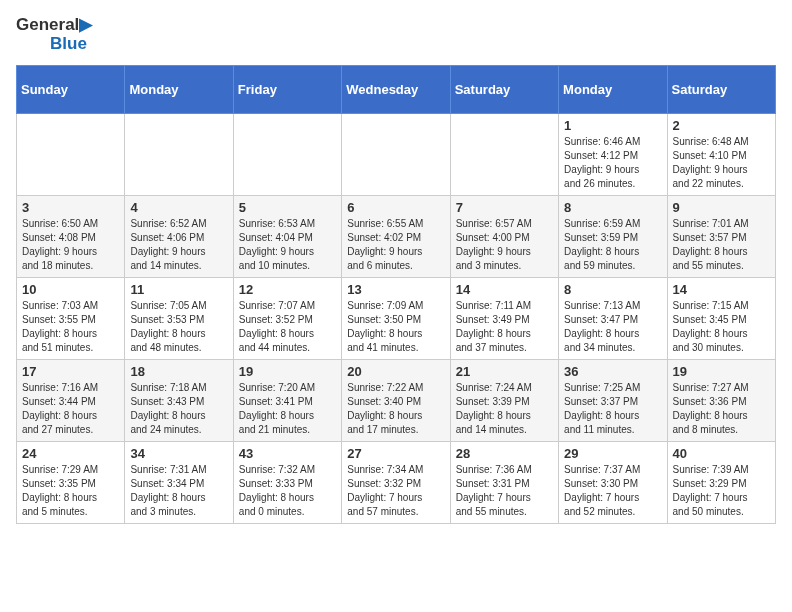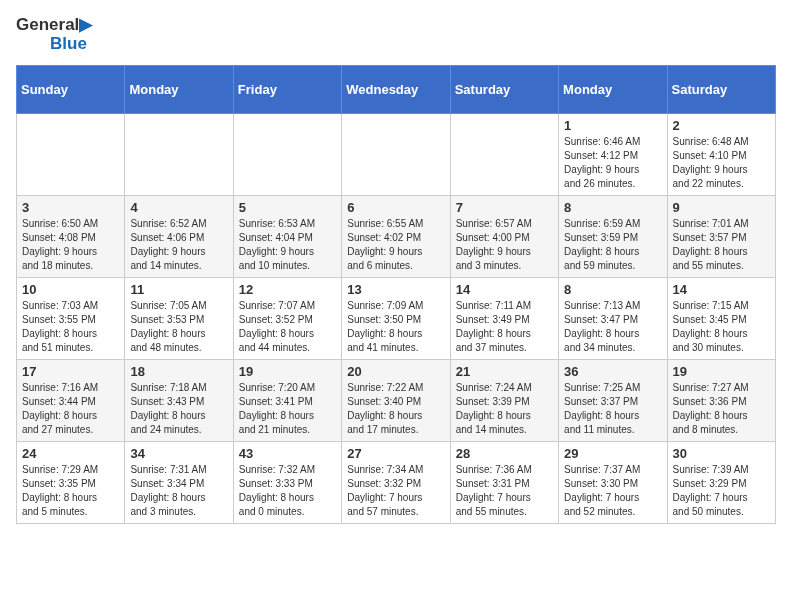--- a/index.html
+++ b/index.html
@@ -229,18 +229,18 @@
         </td>
         <td>
           <span class="day-num">28</span>
           <div class="day-info">Sunrise: 7:36 AM<br>Sunset: 3:31 PM<br>Daylight: 7 hours<br>and 55 minutes.</div>
         </td>
         <td>
           <span class="day-num">29</span>
           <div class="day-info">Sunrise: 7:37 AM<br>Sunset: 3:30 PM<br>Daylight: 7 hours<br>and 52 minutes.</div>
         </td>
         <td>
-          <span class="day-num">30</span>
+          <span class="day-num">40</span>
           <div class="day-info">Sunrise: 7:39 AM<br>Sunset: 3:29 PM<br>Daylight: 7 hours<br>and 50 minutes.</div>
         </td>
       </tr>
     </tbody>
 </table>
 
 </body></html>

